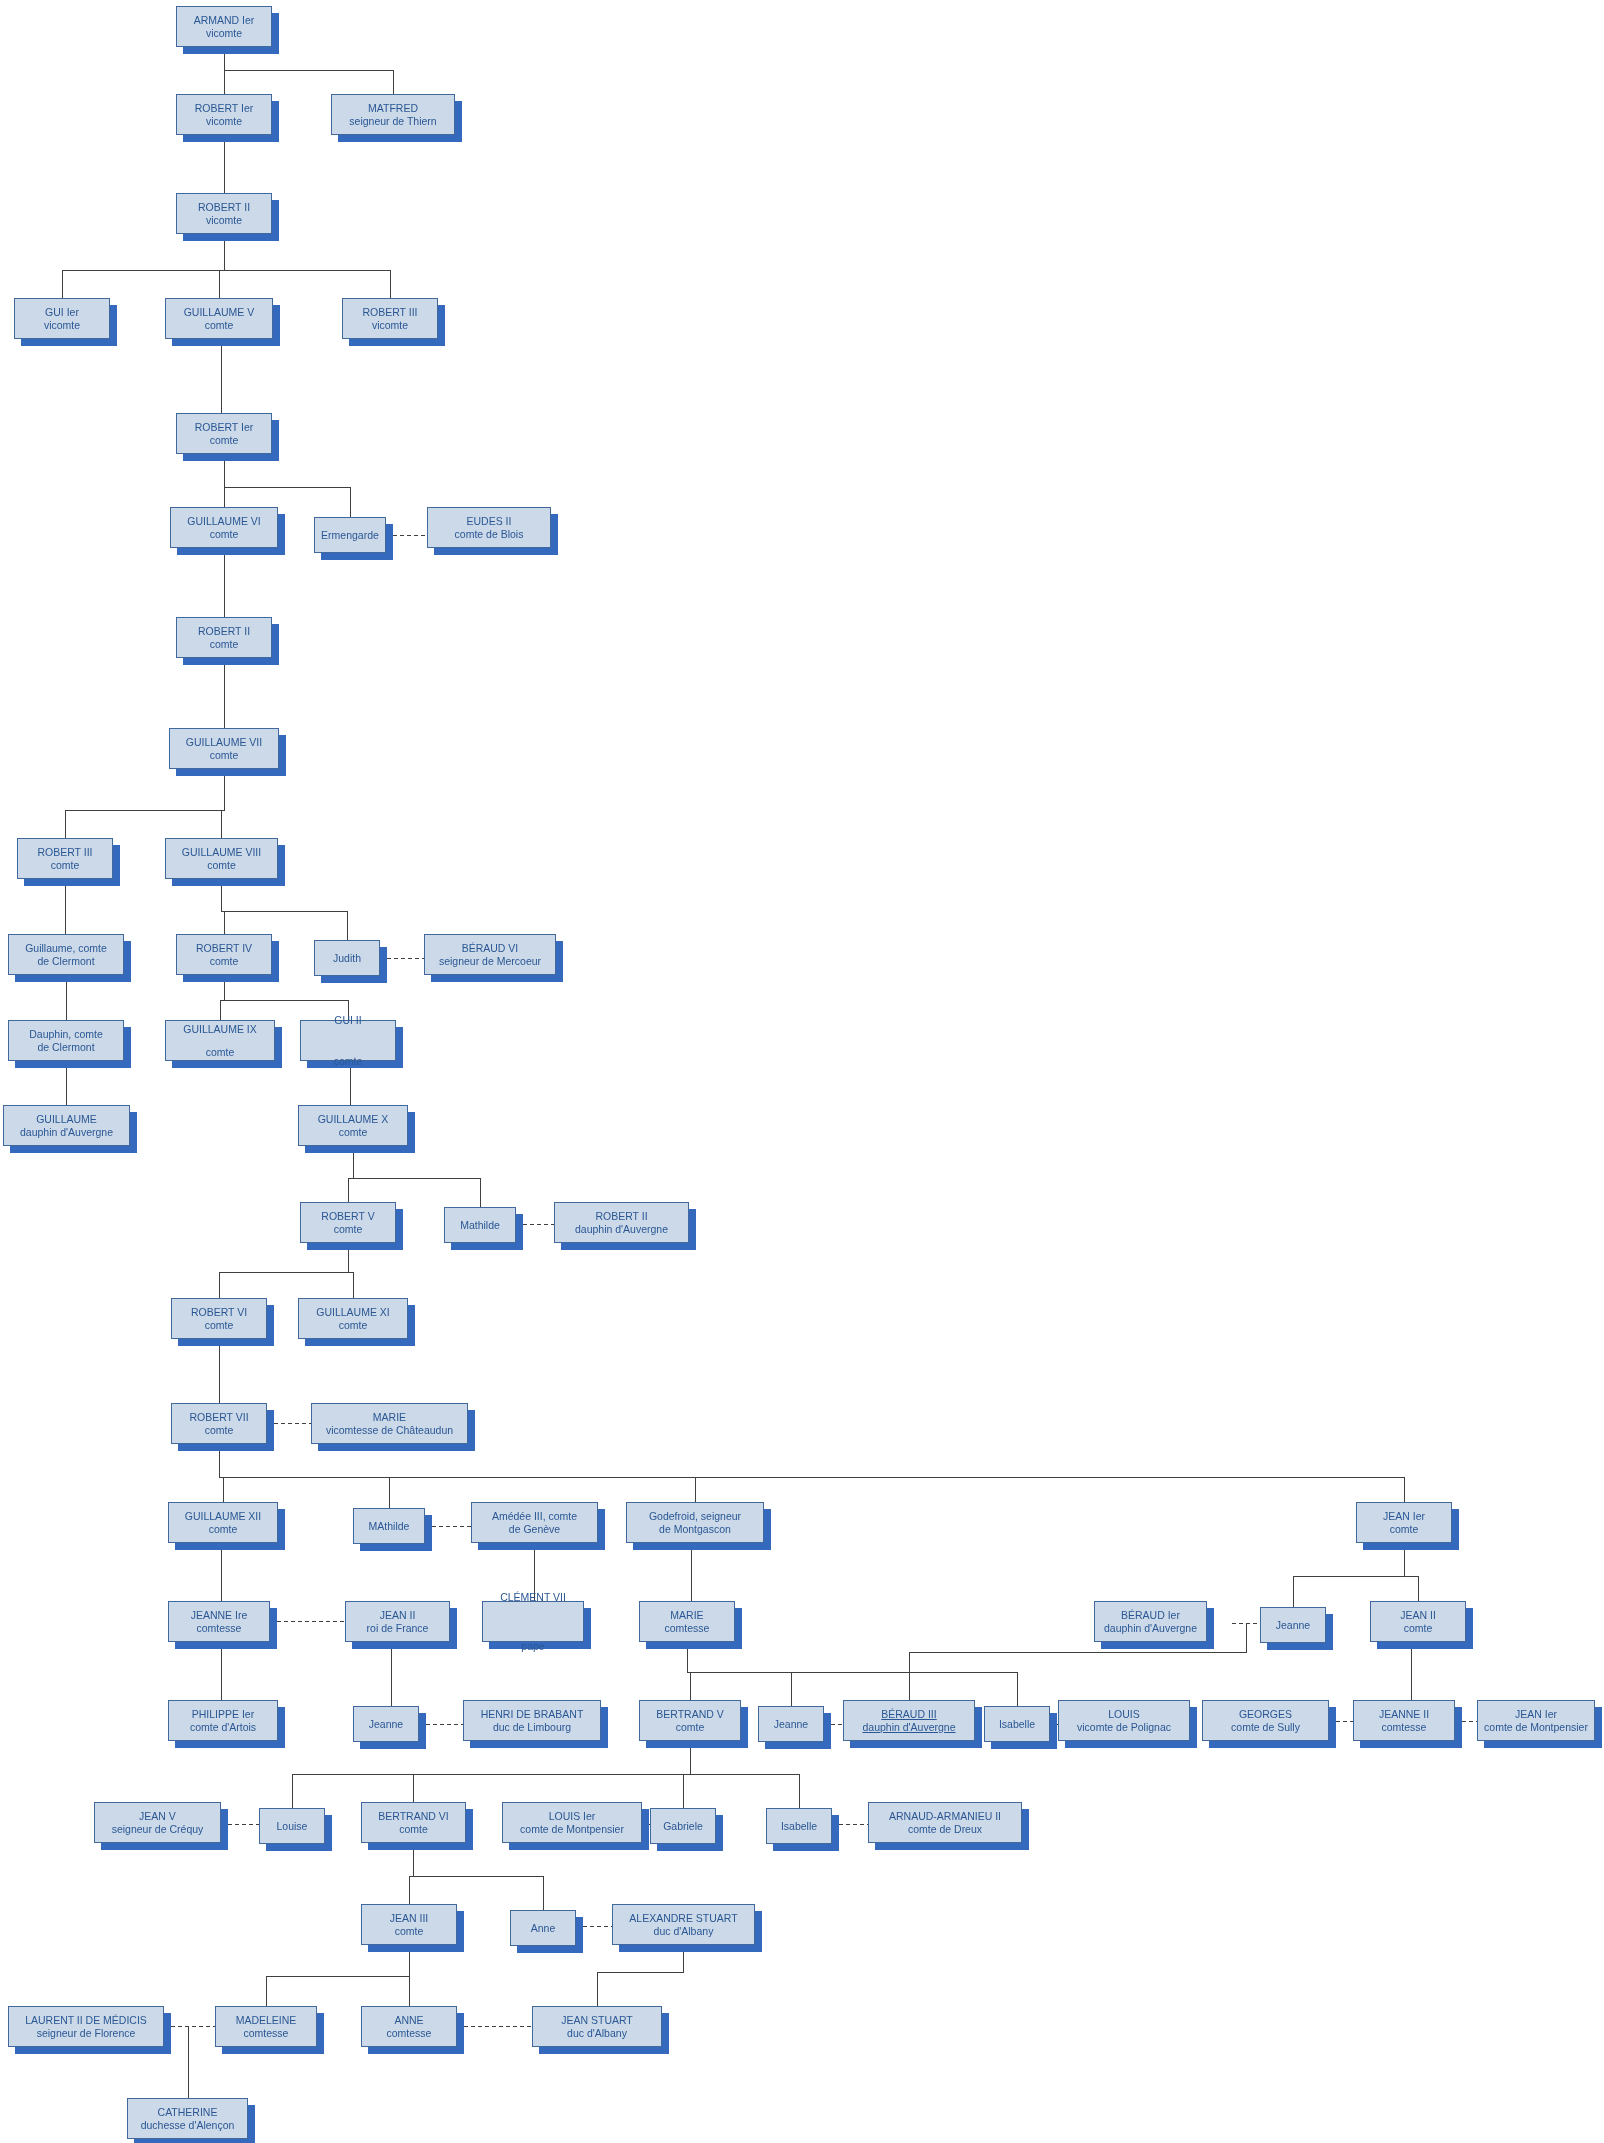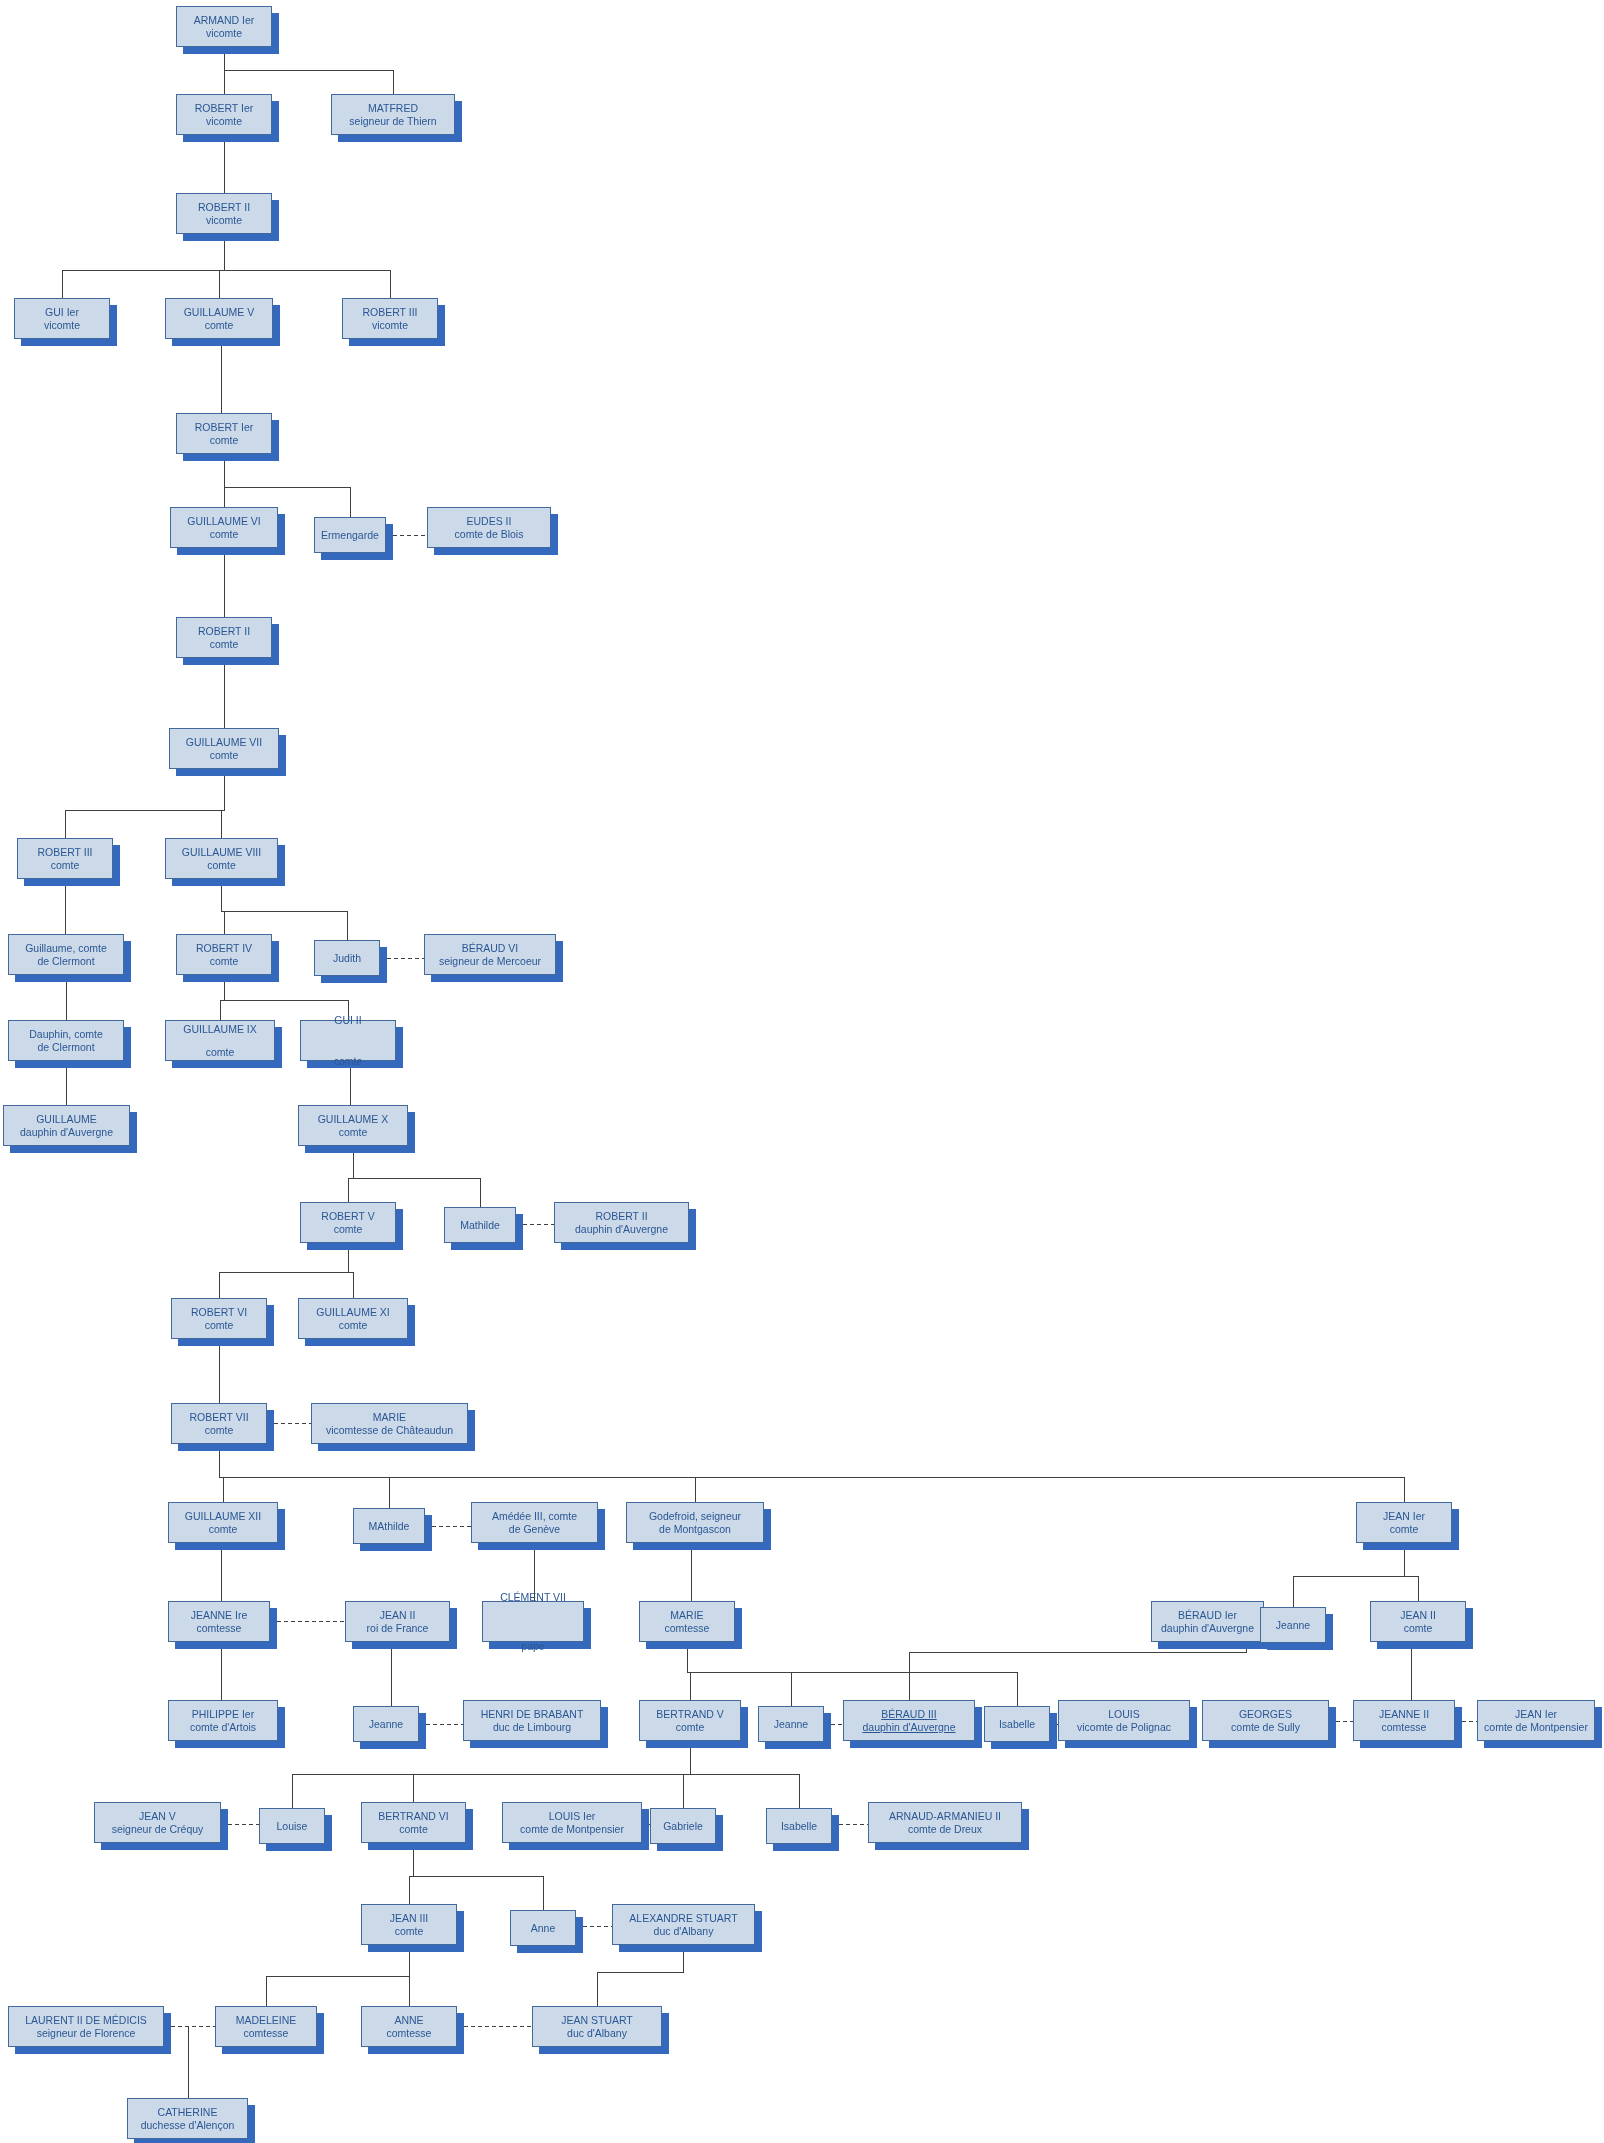--- a/index.html
+++ b/index.html
@@ -246,21 +246,21 @@
       <div>roi de France</div>
     </div>
     <div class="node" style="left: 482px; top: 1601px; width: 102px; height: 41px; gap: 36px;">
       <div>CLÉMENT VII</div>
       <div>pape</div>
     </div>
     <div class="node" style="left: 639px; top: 1601px; width: 96px; height: 41px;">
       <div>MARIE</div>
       <div>comtesse</div>
     </div>
-    <div class="node" style="left: 1151px; top: 1601px; width: 113px; height: 41px;">
+    <div class="node" style="left: 1094px; top: 1601px; width: 113px; height: 41px;">
       <div>BÉRAUD Ier</div>
       <div>dauphin d'Auvergne</div>
     </div>
     <div class="node small" style="left: 1260px; top: 1607px; width: 66px; height: 36px;">
       <div>Jeanne</div>
     </div>
     <div class="node" style="left: 1370px; top: 1601px; width: 96px; height: 41px;">
       <div>JEAN II</div>
       <div>comte</div>
     </div>

